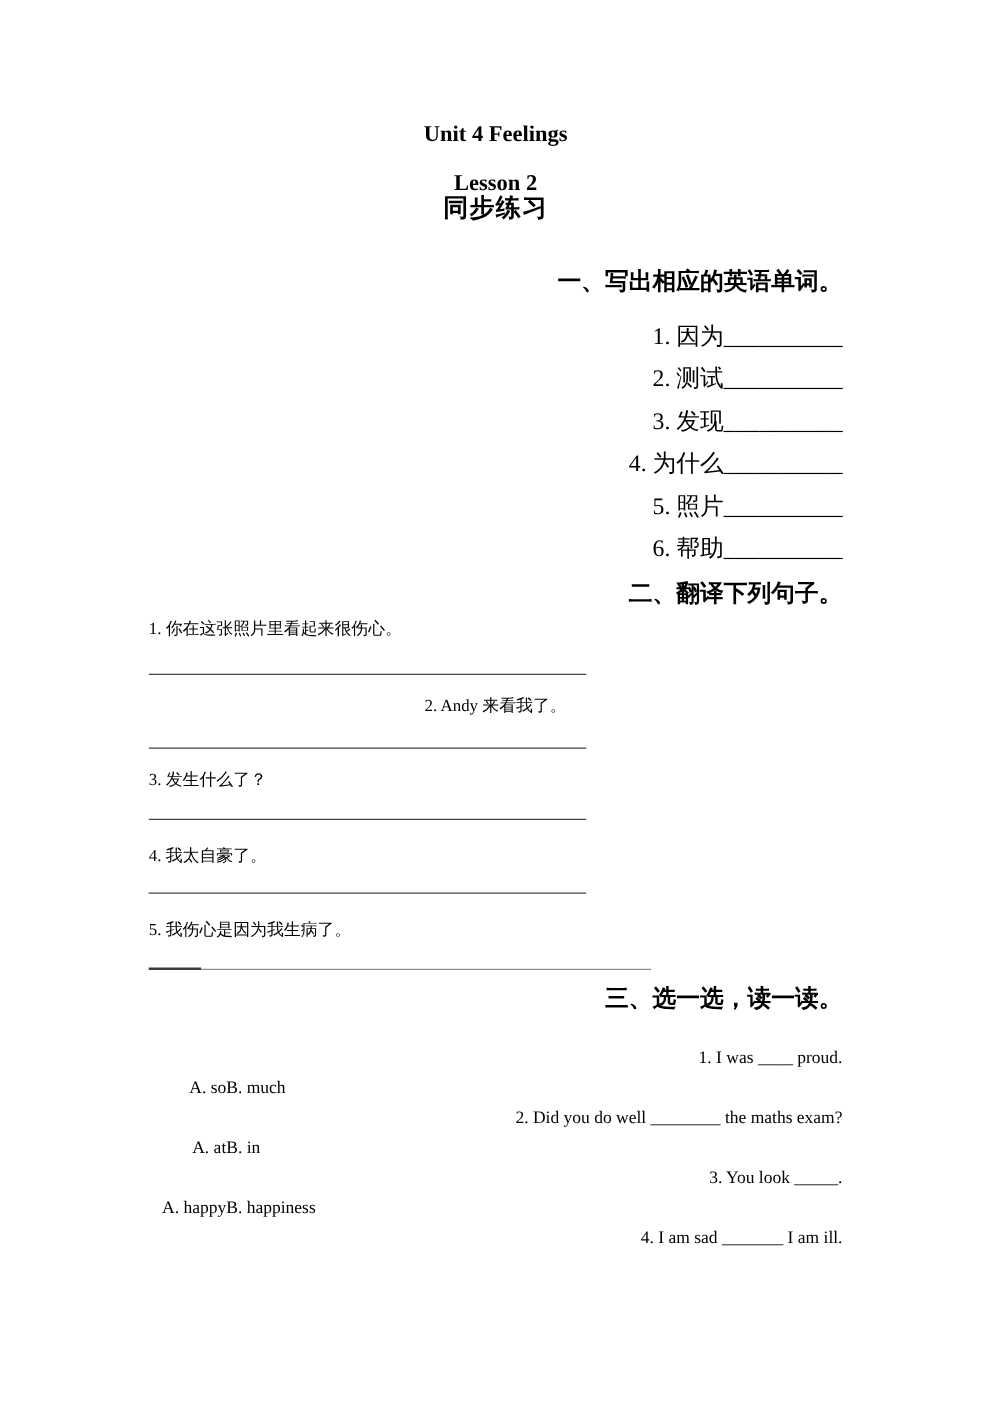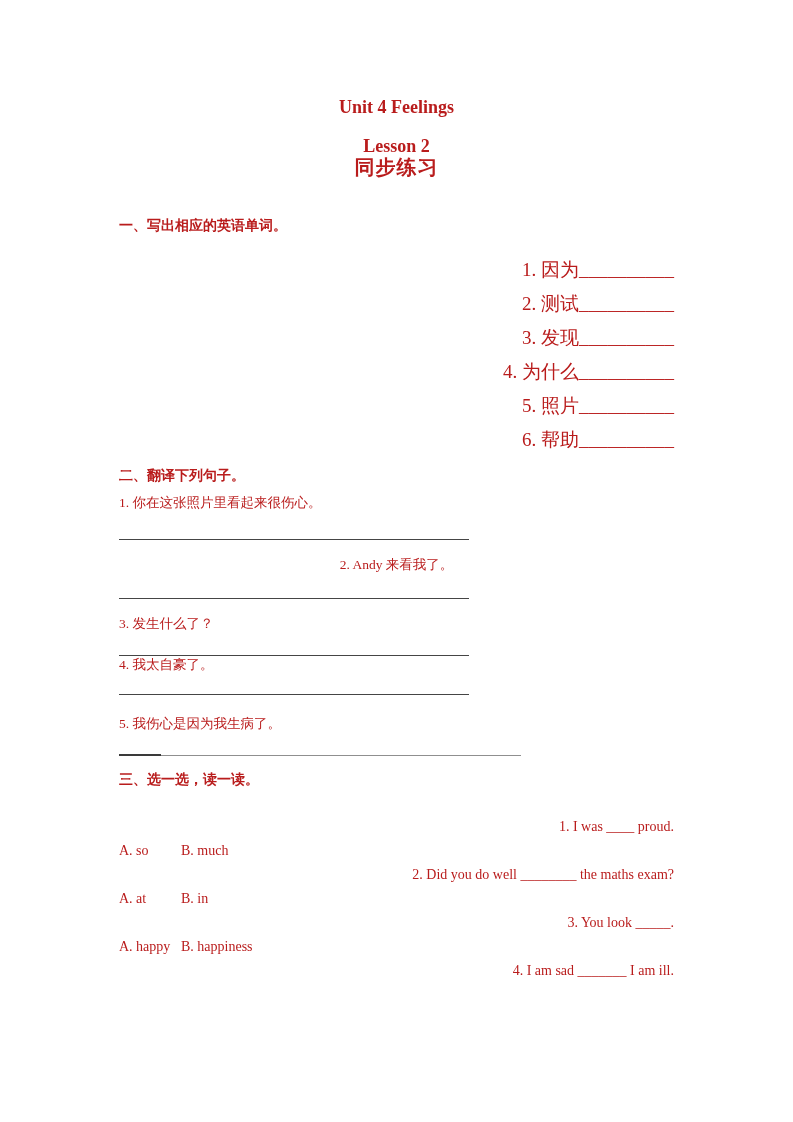--- a/index.html
+++ b/index.html
@@ -1,21 +1,21 @@
 <!DOCTYPE html>
 <html><head>
 <meta charset="utf-8">
 <style>
   html, body { margin: 0; padding: 0; background: #ffffff; }
   .page {
     position: relative;
     width: 793px;
     height: 1122px;
     background: #ffffff;
-    color: #b91c1c;
+    color: #000000;
     font-family: "Liberation Serif", serif;
     box-sizing: border-box;
     padding: 97px 119px 0 119px;
     overflow: hidden;
   }
   .title {
     text-align: center;
     font-family: "Liberation Serif", serif;
     font-weight: bold;
     font-size: 18px;
@@ -23,44 +23,45 @@
     margin: 0;
   }
   .title.lesson { margin-top: 19px; }
   .title.cn {
     font-family: Liberation Sans, sans-serif;
     font-size: 20px;
     line-height: 22px;
     letter-spacing: 1px;
   }
   .sec-heading {
-    font-family: Liberation Serif, serif;
+    font-family: Liberation Sans, sans-serif;
     font-weight: bold;
-    font-size: 14px;
+    font-size: 19px;
     line-height: 22px;
     margin: 0;
+    text-align: right;
   }
   .sec-heading.s1 { margin-top: 37px; }
   .sec-heading.s2 { margin-top: 17px; }
   .sec-heading.s3 { margin-top: 15px; }
   .s1-item {
     font-size: 19px;
     line-height: 17px;
     margin-bottom: 17px;
     text-align: right;
   }
   .s1-item.first { margin-top: 24px; }
   .s2-item {
     font-size: 13.5px;
     line-height: 17px;
   }
   .s2-item.i1 { margin-top: 7px; }
   .s2-item.i2 { margin-top: 16px; text-align: center; }
   .s2-item.i3 { margin-top: 16px; }
-  .s2-item.i4 { }
+  .s2-item.i4 { margin-top: 20px; }
   .s2-item.i5 { margin-top: 20px; }
   .answer-line {
     width: 350px;
     height: 0;
     border-bottom: 1px solid #454545;
     font-size: 0;
   }
   .answer-line.l1 { margin-top: 28px; }
   .answer-line.l2 { margin-top: 25px; }
   .answer-line.l3 { margin-top: 23px; }
@@ -94,20 +95,21 @@
   }
   .s3-q.first { margin-top: 27px; }
   .s3-opts {
     font-size: 14px;
     line-height: 17px;
     margin-bottom: 7px;
   }
   .s3-opts .opt-a {
     display: inline-block;
     min-width: 62px;
+    text-align: right;
   }
 </style>
 </head>
 <body>
 
 <div class="page">
 
   <h1 class="title">Unit 4 Feelings</h1>
   <h2 class="title lesson">Lesson 2</h2>
   <h2 class="title cn">同步练习</h2>

